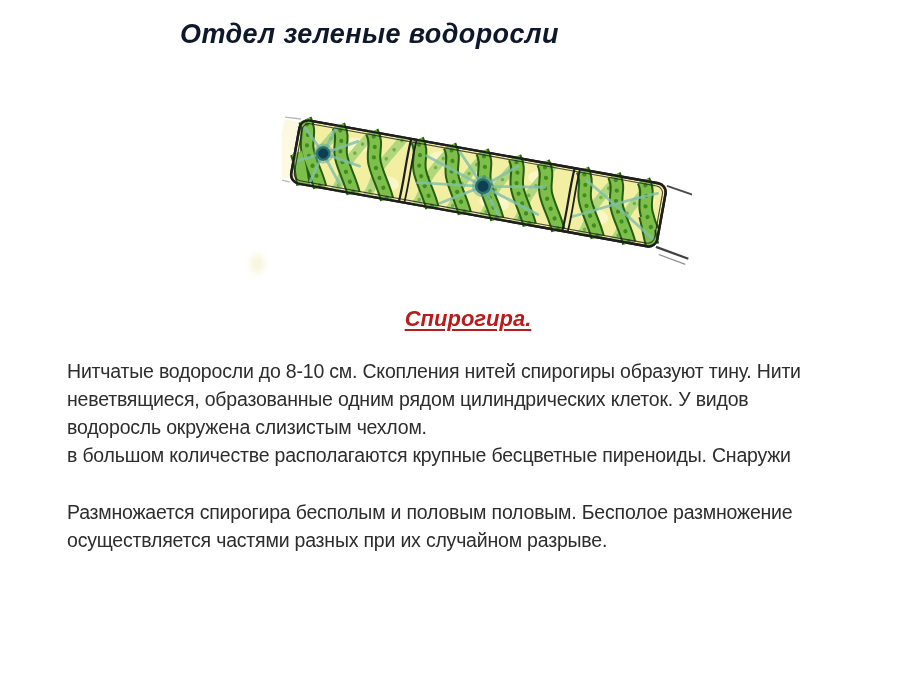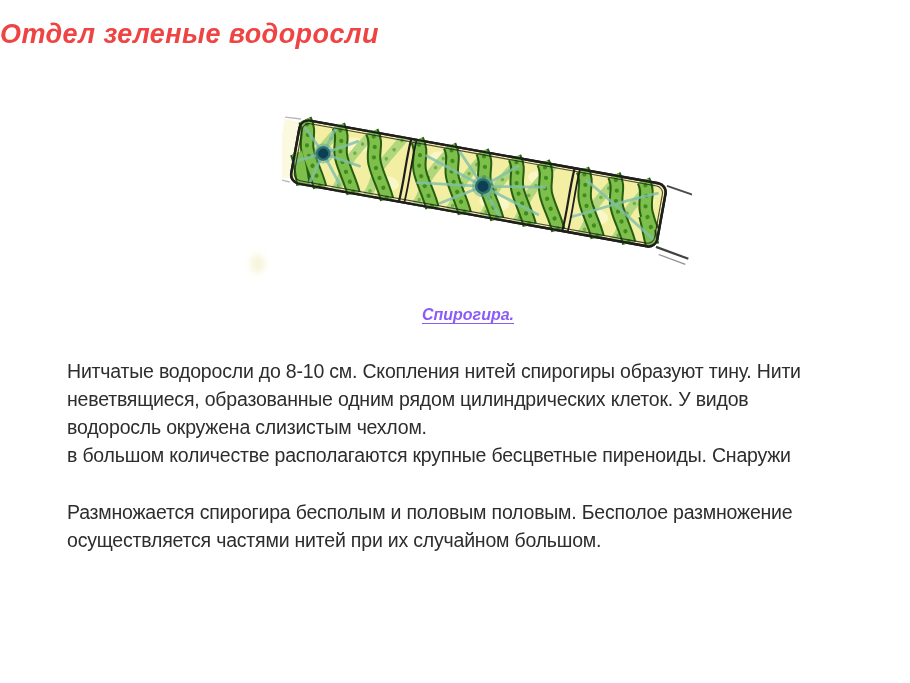--- a/index.html
+++ b/index.html
@@ -4,34 +4,34 @@
 <style>
   html,body{margin:0;padding:0;}
   body{
     width:910px;height:683px;position:relative;overflow:hidden;
     background:#ffffff;
     font-family:"Liberation Sans", sans-serif;
   }
   .slide{position:absolute;inset:0;}
   .title{
     position:absolute;top:19px;left:0;width:739px;margin:0;
-    text-align:left;
+    text-align:center;
     font-style:italic;font-weight:700;font-size:27px;letter-spacing:.4px;
-    color:#ef4444;
+    color:#0f172a;
   }
   .figure{position:absolute;left:282px;top:95px;}
   .artifact{
     position:absolute;left:250px;top:254px;width:15px;height:20px;
     background:#f6f3d6;border-radius:50%;filter:blur(3px);opacity:.85;
   }
   .subtitle{
     position:absolute;top:306px;left:57px;width:822px;margin:0;
     text-align:center;
-    font-style:italic;font-weight:700;font-size:16px;
-    color:#8b5cf6;
+    font-style:italic;font-weight:700;font-size:22px;
+    color:#b91c1c;
   }
   .subtitle span{text-decoration:underline;text-underline-offset:3px;}
   .bodytext{
     position:absolute;left:67px;top:357px;width:835px;
     font-size:19.5px;line-height:28px;color:#2d2d2d;letter-spacing:-0.2px;
   }
   .line{white-space:nowrap;}
   .p2{margin-top:29px;}
 </style>
 </head>
@@ -172,17 +172,17 @@
 
   <div class="bodytext">
     <div class="para">
       <div class="line">Нитчатые водоросли до 8-10 см. Скопления нитей спирогиры образуют тину. Нити</div>
       <div class="line">неветвящиеся, образованные одним рядом цилиндрических клеток. У видов</div>
       <div class="line">водоросль окружена слизистым чехлом.</div>
       <div class="line">в большом количестве располагаются крупные бесцветные пиреноиды. Снаружи</div>
     </div>
     <div class="para p2">
       <div class="line">Размножается спирогира бесполым и половым половым. Бесполое размножение</div>
-      <div class="line">осуществляется частями нитей при их случайном большом.</div>
+      <div class="line">осуществляется частями разных при их случайном разрыве.</div>
     </div>
   </div>
 
 </div>
 
 </body></html>

